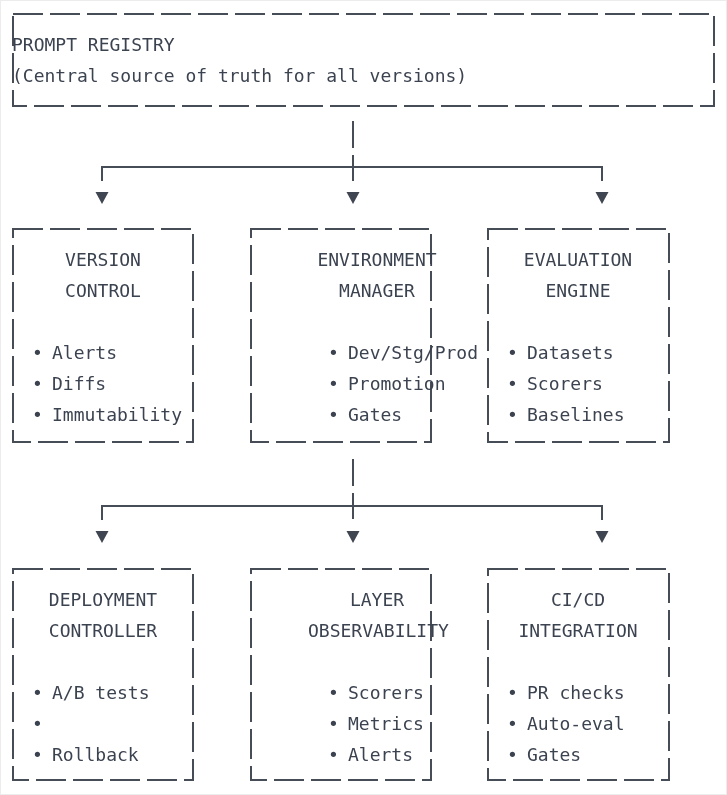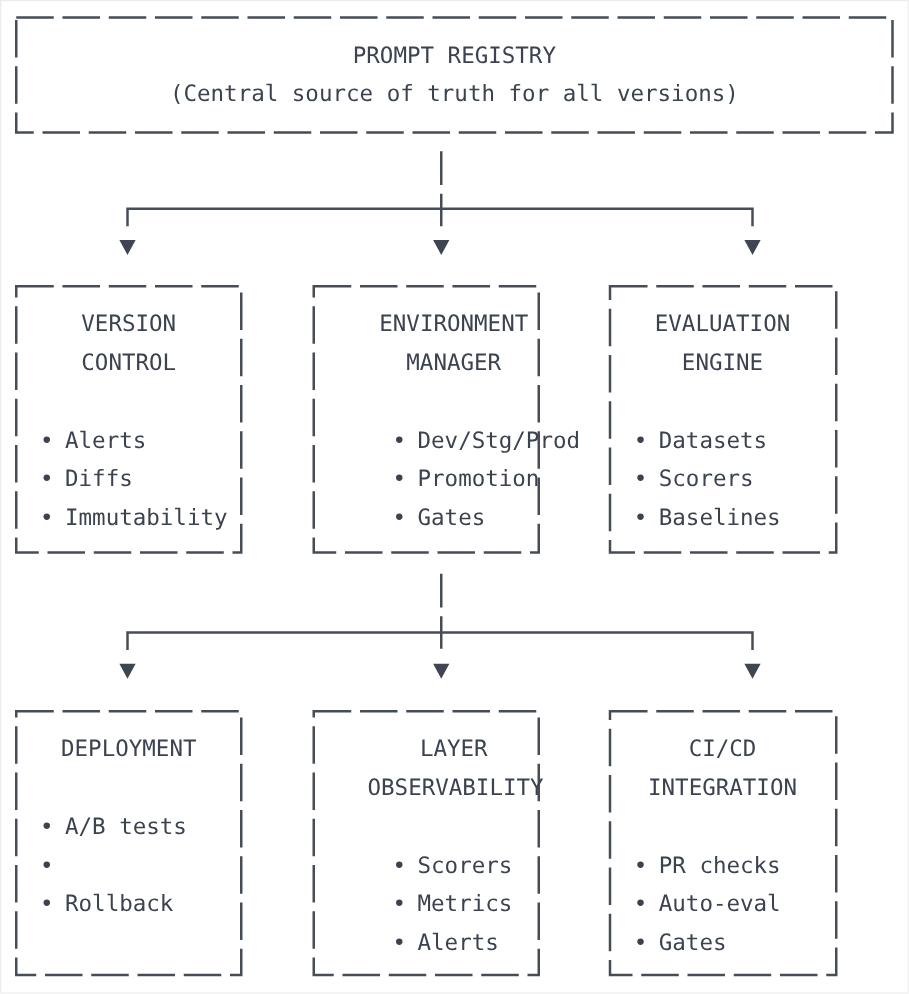--- a/index.html
+++ b/index.html
@@ -4,29 +4,29 @@
 <style>
   html,body { margin:0; padding:0; background:#ffffff; }
   .canvas {
     position:relative; width:727px; height:795px; background:#ffffff;
     font-family:"DejaVu Sans Mono","Liberation Mono",monospace;
     color:#3c4350; outline:1px solid #ececec; outline-offset:-1px;
     overflow:hidden;
   }
   svg.layer { position:absolute; left:0; top:0; }
   .box { position:absolute; box-sizing:border-box; font-size:18px; line-height:31px; }
-  .root-box { left:12px; top:13px; width:703px; height:94px; text-align:center; padding-top:16px; }
+  .root-box { left:12px; top:13px; width:703px; height:94px; padding-top:16px; }
   .node { width:182px; height:212px; }
   .node .title { text-align:center; padding-top:16px; }
   .node .items { margin-top:31px; padding-left:20px; }
   .item { display:flex; }
   .bullet { width:20px; flex:none; }
   
   .r1 { top:228px; } .r2 { top:568px; }
-  .c1 { left:12px; } .c2 { left:250px;padding-left:44px; } .c3 { left:487px; }
+  .c1 { left:12px; } .c2 { left:264px;padding-left:44px; } .c3 { left:487px; }
 </style>
 </head>
 <body>
 
 <div class="canvas">
 
   <svg class="layer" width="727" height="795">
     <g stroke="#464d57" stroke-width="2" fill="none">
 
       <g stroke-dasharray="30 7">
@@ -119,20 +119,21 @@
       <div class="item">
           <span class="bullet">•</span>
           <span>Baselines</span>
         </div>
     </div>
   </div>
 
   <div class="box node r2 c1">
     <div class="title">
       <div>DEPLOYMENT</div>
+      <div>CONTROLLER</div>
     </div>
     <div class="items">
       <div class="item">
           <span class="bullet">•</span>
           <span>A/B tests</span>
         </div>
       <div class="item">
           <span class="bullet">•</span>
         </div>
       <div class="item">

